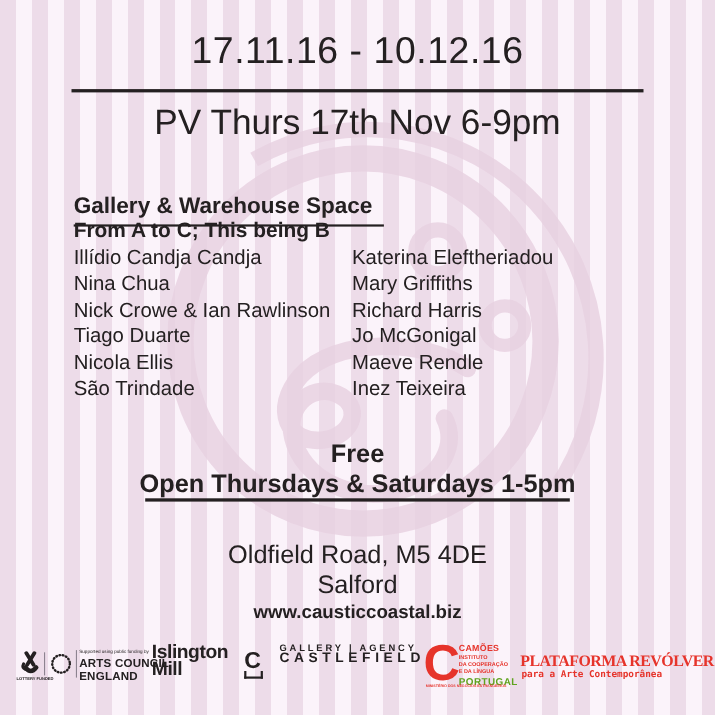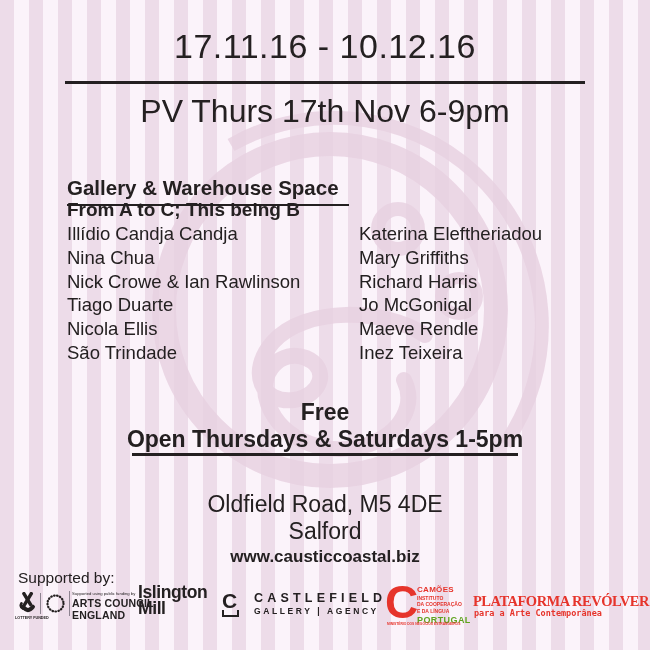--- a/index.html
+++ b/index.html
@@ -21,21 +21,21 @@
   .rule{background:var(--ink);height:2.5px;z-index:2;}
   .rule-header{top:81px;left:65px;width:520px;}
   .pv-line{top:93px;font-size:32px;font-weight:500;z-index:2;}
 
   .gallery-heading{top:156px;left:67px;font-size:20.5px;font-weight:700;
     border-bottom:2.5px solid var(--ink);padding:0 10px 4px 0;z-index:2;margin-top:20px;}
   .exhibition-title{top:199px;left:67px;font-size:19px;font-weight:700;z-index:2;}
 
   .artist-col{top:222px;font-size:18.5px;line-height:23.8px;z-index:2;}
   .artist-col-left{left:67px;}
-  .artist-col-right{left:320px;margin-left:39px;}
+  .artist-col-right{left:320px;}
   .artist-col div{white-space:nowrap;}
 
   .free-line{top:399px;font-size:23px;font-weight:700;z-index:2;}
   .hours-line{top:426px;font-size:23px;font-weight:700;z-index:2;}
   .rule-hours{top:453px;left:132px;width:386px;}
   .addr1{top:464px;font-size:23px;z-index:2;}
   .addr2{top:491px;font-size:23px;z-index:2;}
   .addr3{top:518px;font-size:23px;z-index:2;}
   .website{top:547px;font-size:17px;font-weight:700;z-index:2;}
 
@@ -52,21 +52,21 @@
   .ace-line2{top:609px;left:72px;font-size:10.5px;font-weight:700;letter-spacing:.2px;z-index:2;}
 
   .islington{top:585px;left:138px;font-size:17.5px;font-weight:700;line-height:15.5px;
     letter-spacing:-.4px;z-index:2;}
 
   .cf-c{top:589px;left:222px;font-size:21px;font-weight:700;z-index:2;}
   .cf-bracket{top:610px;left:222px;width:13px;height:5px;
     border-left:2.5px solid var(--ink);border-right:2.5px solid var(--ink);
     border-bottom:2.5px solid var(--ink);z-index:2;}
   .cf-name{top:591px;left:254px;font-size:12.5px;font-weight:700;letter-spacing:4.2px;z-index:2;}
-  .cf-sub{top:606px;left:254px;font-size:8.5px;font-weight:700;letter-spacing:2.6px;z-index:2;}
+  .cf-sub{top:584px;left:254px;font-size:8.5px;font-weight:700;letter-spacing:2.6px;z-index:2;}
 
   .cam-c{top:581px;left:385px;font-size:46px;line-height:42px;font-weight:700;
     color:var(--brand-red);z-index:2;}
   .cam-stack{top:586px;left:417px;color:var(--brand-red);line-height:1;z-index:2;}
   .cam-l1{font-size:8px;font-weight:700;letter-spacing:.3px;}
   .cam-l2{font-size:5px;margin-top:1.5px;font-weight:700;}
   .cam-l5{font-size:9px;font-weight:700;color:var(--brand-green);margin-top:2px;letter-spacing:.4px;}
   .cam-ministry{top:622px;left:387px;font-size:6px;font-weight:700;color:var(--brand-red);
     transform:scale(.55);z-index:2;}
 
@@ -114,21 +114,20 @@
     <div>Inez Teixeira</div>
   </div>
 
   <div class="abs center free-line">Free</div>
   <div class="abs center hours-line">Open Thursdays &amp; Saturdays 1-5pm</div>
   <div class="abs rule rule-hours"></div>
   <div class="abs center addr2">Oldfield Road, M5 4DE</div>
   <div class="abs center addr3">Salford</div>
   <div class="abs center website">www.causticcoastal.biz</div>
 
-  <div class="abs supported-by">Supported by:</div>
 
   <svg class="abs" style="top:592px;left:18px;z-index:2" width="20" height="23" viewBox="0 0 24 28">
     <g stroke="#242021" fill="none" stroke-linecap="round">
       <path d="M7 2 L15 15" stroke-width="4.2"></path>
       <path d="M16 2 L8 15" stroke-width="4.2"></path>
       <path d="M6 18 q6 8 12 0" stroke-width="5"></path>
       <path d="M4 14 q-2 4 2 6" stroke-width="3.4"></path>
     </g>
   </svg>
   <div class="abs ace-divider" style="top:593px;left:40px;height:21px"></div>

